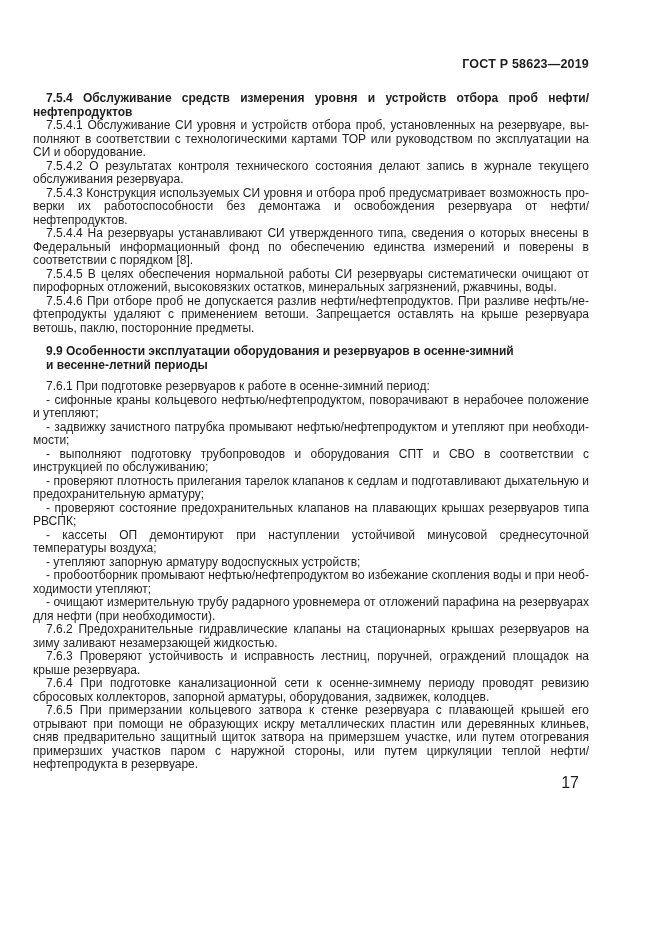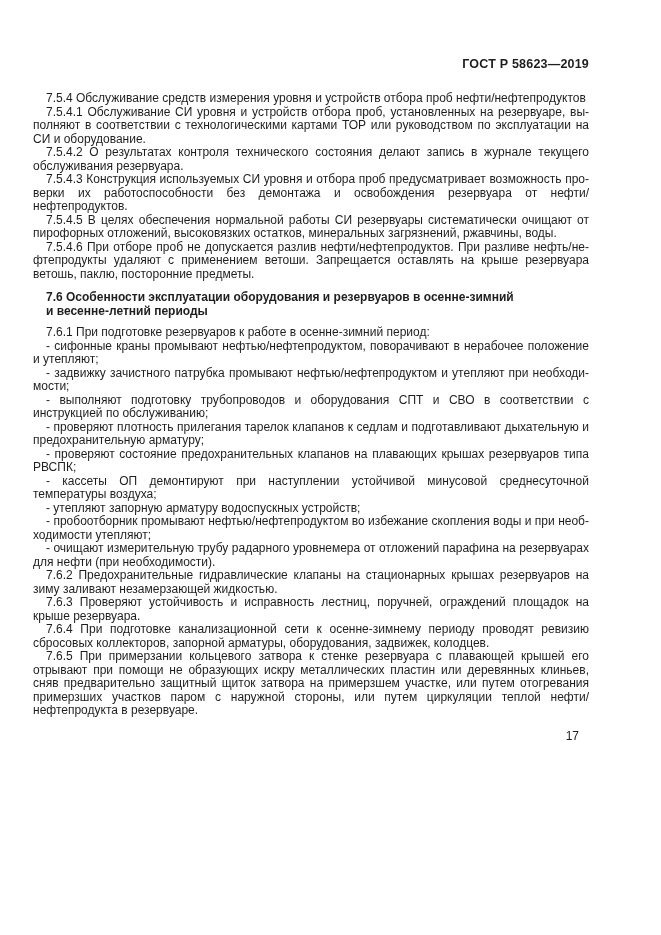--- a/index.html
+++ b/index.html
@@ -27,63 +27,64 @@
     letter-spacing: 0.2px;
   }
   .para {
     margin: 0;
     font-size: 12px;
     line-height: 13.5px;
     text-align: justify;
     text-indent: 13px;
   }
   .para.bold {
-    font-weight: normal;
+    font-weight: bold;
   }
   .heading-block {
     font-weight: bold;
     font-size: 12px;
     line-height: 13.5px;
     margin: 10px 0 8px 0;
     padding-left: 13px;
   }
   .page-number {
     text-align: right;
-    font-size: 12px;
+    font-size: 16px;
     line-height: 13.5px;
-    margin-top: 12px;
+    margin-top: 4px;
     padding-right: 10px;
   }
 </style>
 </head>
 <body>
 
 <div class="page">
 
   <div class="running-header">ГОСТ Р 58623—2019</div>
 
   <div>
 
 
     <p class="para bold">7.5.4 Обслуживание средств измерения уровня и устройств отбора проб нефти/нефтепро­дуктов</p>
 
     <p class="para">7.5.4.1 Обслуживание СИ уровня и устройств отбора проб, установленных на резервуаре, вы­полняют в соответствии с технологическими картами ТОР или руководством по эксплуатации на СИ и оборудование.</p>
     <p class="para">7.5.4.2 О результатах контроля технического состояния делают запись в журнале текущего обслу­живания резервуара.</p>
     <p class="para">7.5.4.3 Конструкция используемых СИ уровня и отбора проб предусматривает возможность про­верки их работоспособности без демонтажа и освобождения резервуара от нефти/нефтепродуктов.</p>
+    <p class="para">7.5.4.4 На резервуары устанавливают СИ утвержденного типа, сведения о которых внесены в Фе­деральный информационный фонд по обеспечению единства измерений и поверены в соответствии с порядком [8].</p>
     <p class="para">7.5.4.5 В целях обеспечения нормальной работы СИ резервуары систематически очищают от пи­рофорных отложений, высоковязких остатков, минеральных загрязнений, ржавчины, воды.</p>
     <p class="para">7.5.4.6 При отборе проб не допускается разлив нефти/нефтепродуктов. При разливе нефть/не­фтепродукты удаляют с применением ветоши. Запрещается оставлять на крыше резервуара ветошь, паклю, посторонние предметы.</p>
 
     <div class="heading-block">
-      <div>7.6 Особенности эксплуатации оборудования и резервуаров в осенне-зимний</div>
+      <div>9.9 Особенности эксплуатации оборудования и резервуаров в осенне-зимний</div>
       <div>и весенне-летний периоды</div>
     </div>
 
     <p class="para">7.6.1 При подготовке резервуаров к работе в осенне-зимний период:</p>
 
-    <p class="para">- сифонные краны промывают нефтью/нефтепродуктом, поворачивают в нерабочее положение и утепляют;</p>
+    <p class="para">- сифонные краны кольцевого нефтью/нефтепродуктом, поворачивают в нерабочее положение и утепляют;</p>
     <p class="para">- задвижку зачистного патрубка промывают нефтью/нефтепродуктом и утепляют при необходи­мости;</p>
     <p class="para">- выполняют подготовку трубопроводов и оборудования СПТ и СВО в соответствии с инструкцией по обслуживанию;</p>
     <p class="para">- проверяют плотность прилегания тарелок клапанов к седлам и подготавливают дыхательную и предохранительную арматуру;</p>
     <p class="para">- проверяют состояние предохранительных клапанов на плавающих крышах резервуаров типа РВСПК;</p>
     <p class="para">- кассеты ОП демонтируют при наступлении устойчивой минусовой среднесуточной температуры воздуха;</p>
     <p class="para">- утепляют запорную арматуру водоспускных устройств;</p>
     <p class="para">- пробоотборник промывают нефтью/нефтепродуктом во избежание скопления воды и при необ­ходимости утепляют;</p>
     <p class="para">- очищают измерительную трубу радарного уровнемера от отложений парафина на резервуарах для нефти (при необходимости).</p>
 
     <p class="para">7.6.2 Предохранительные гидравлические клапаны на стационарных крышах резервуаров на зиму заливают незамерзающей жидкостью.</p>

